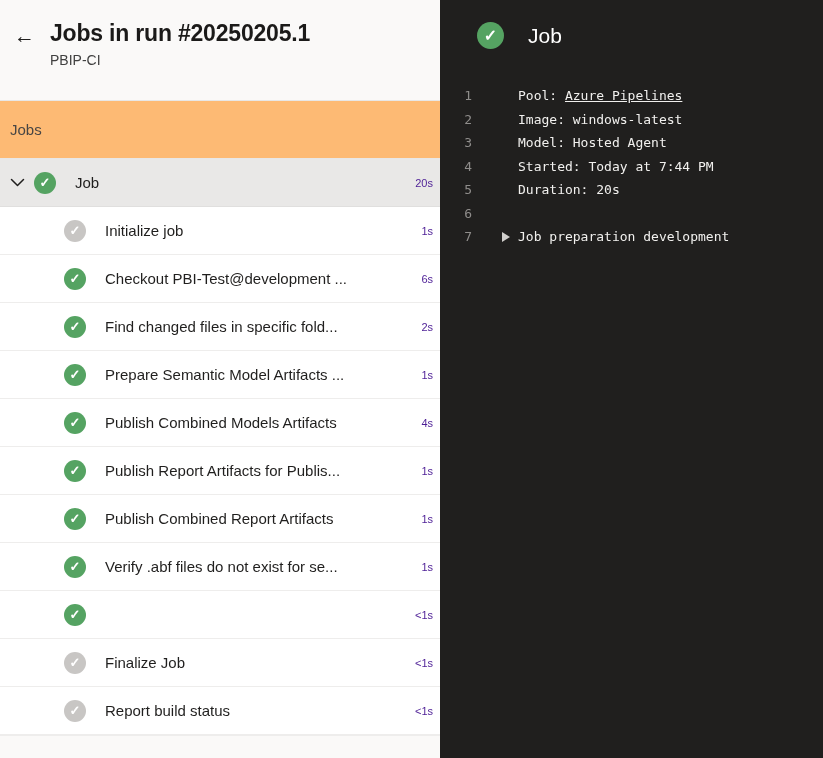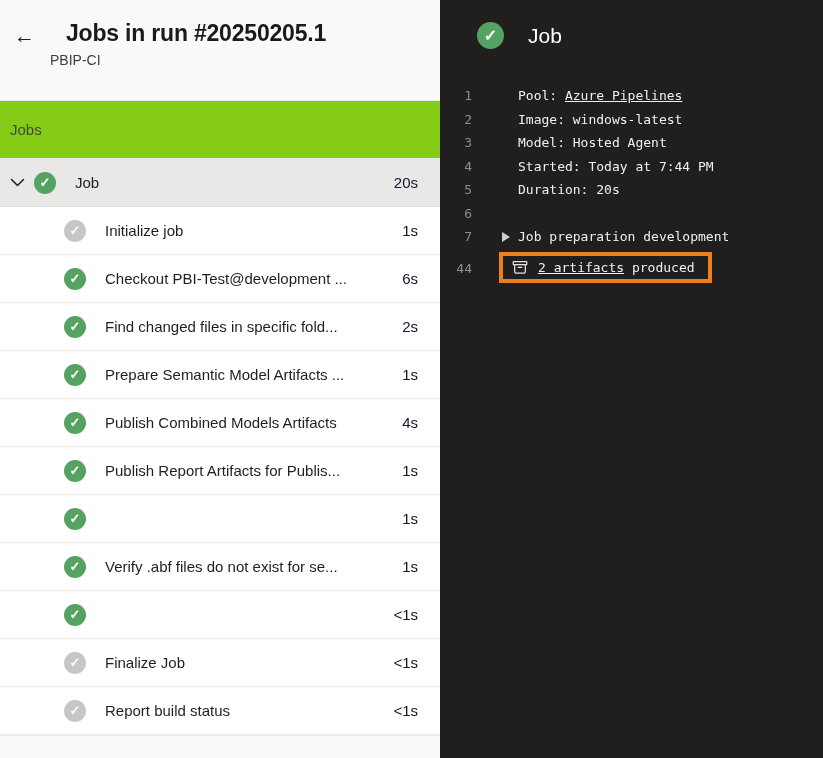--- a/index.html
+++ b/index.html
@@ -7,38 +7,38 @@
               font-family:"Liberation Sans", sans-serif; }
   .app { display:flex; width:823px; height:758px; }
 
   
   .left { width:440px; flex:none; display:flex; flex-direction:column; background:#fff; }
 
   .header { background:#faf9f8; height:101px; border-bottom:1px solid #e8e7e6;
             display:flex; align-items:flex-start; padding:20px 14px 0 14px; }
   .back-btn { width:36px; flex:none; font-size:21px; line-height:26px; color:#201f1e;
               cursor:pointer; padding-top:3px; }
-  .title { font-size:23px; font-weight:700; color:#1b1a19; letter-spacing:-0.2px;margin-left:16px; }
+  .title { font-size:23px; font-weight:700; color:#1b1a19; letter-spacing:-0.2px; }
   .subtitle { font-size:14px; color:#404040; margin-top:5px; }
 
   .section-row { height:58px; flex:none; border-bottom:1px solid #e8e7e6;
                  display:flex; align-items:center; padding-left:10px;
-                 font-size:15px; color:#484644; background:#84cc16; }
+                 font-size:15px; color:#484644; background:#fdba74; }
 
   .row { height:48px; flex:none; display:flex; align-items:center;
          border-bottom:1px solid #eeedec; background:#fff; cursor:pointer; }
   .row.selected { background:#e9e8e7; border-bottom:1px solid #e0dfde; }
   .chevron { width:34px; flex:none; display:flex; justify-content:center; align-items:center; }
   .status-icon { width:22px; height:22px; flex:none; border-radius:50%;
                  display:flex; align-items:center; justify-content:center;
                  color:#fff; font-size:13px; font-weight:700; }
   .status-icon.success { background:#55a362; }
   .status-icon.neutral { background:#c8c6c4; }
   .row-label { margin-left:19px; font-size:15px; color:#201f1e; white-space:nowrap; }
-  .duration { margin-left:auto; padding-right:22px; font-size:15px; color:#0f172a; }
+  .duration { margin-left:auto; padding-right:7px; font-size:11px; color:#4c1d95; }
   .step { padding-left:64px; }
   .footer-strip { flex:1; background:#faf9f8; border-top:1px solid #eeedec; }
 
   
   .right { flex:1; background:#201f1e; color:#f1f0ee; overflow:hidden; }
   .log-header { display:flex; align-items:center; padding:22px 0 0 37px; }
   .log-header .status-icon { width:27px; height:27px; font-size:16px; }
   .log-title { margin-left:24px; font-size:21px; font-weight:400; color:#ffffff; }
 
   .log { margin-top:35px; font-family:"DejaVu Sans Mono","Liberation Mono",monospace;
@@ -114,20 +114,21 @@
       <span class="row-label">Publish Combined Models Artifacts</span>
       <span class="duration">4s</span>
     </div>
     <div class="row step">
       <span class="status-icon success">✓</span>
       <span class="row-label">Publish Report Artifacts for Publis...</span>
       <span class="duration">1s</span>
     </div>
     <div class="row step">
       <span class="status-icon success">✓</span>
+      <span class="row-label">Publish Combined Report Artifacts</span>
       <span class="duration">1s</span>
     </div>
     <div class="row step">
       <span class="status-icon success">✓</span>
       <span class="row-label">Verify .abf files do not exist for se...</span>
       <span class="duration">1s</span>
     </div>
     <div class="row step">
       <span class="status-icon success">✓</span>
       <span class="duration">&lt;1s</span>
@@ -193,30 +194,16 @@
       </div>
 
       <div class="log-line">
         <span class="ln">7</span>
         <span class="gutter">
           <span class="tri"></span>
         </span>
         <span class="content">Job preparation development</span>
       </div>
 
-      <div class="artifact-line">
-        <span class="ln">44</span>
-        <span class="artifact-box">
-          <span class="package-icon">
-            <svg width="16" height="15" viewBox="0 0 16 15" fill="none" stroke="#e8e6e3" stroke-width="1.2" stroke-linecap="round">
-              <rect x="1.2" y="1.6" width="13.6" height="3" rx="0.6"></rect>
-              <path d="M2.7 4.8v7.2a1.2 1.2 0 0 0 1.2 1.2h8.2a1.2 1.2 0 0 0 1.2-1.2V4.8"></path>
-              <path d="M6.2 7.4h3.6"></path>
-            </svg>
-          </span>
-          <span class="log-link">2 artifacts</span>
-            <span class="content artifact-suffix"> produced</span>
-        </span>
-      </div>
 
     </div>
   </div>
 </div>
 
 </body></html>

